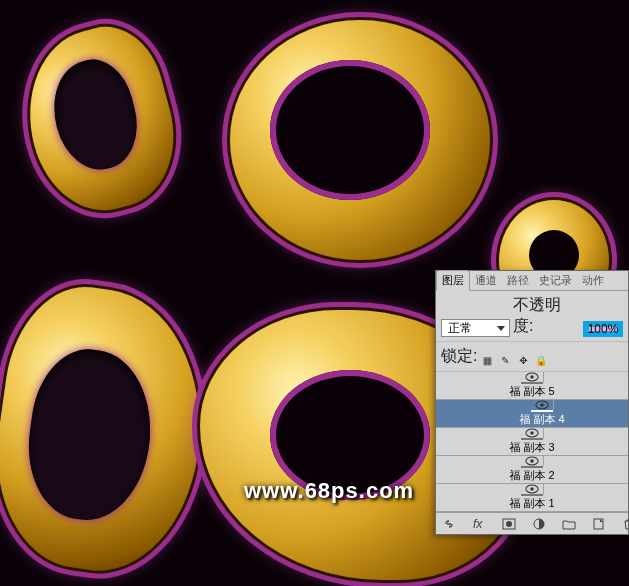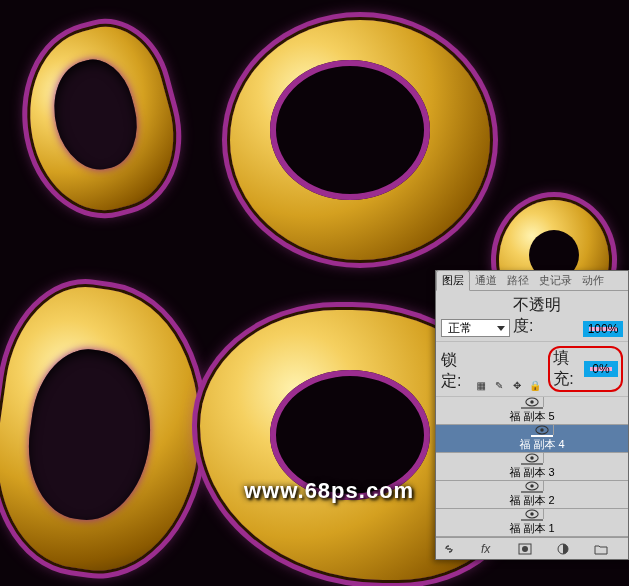--- a/index.html
+++ b/index.html
@@ -84,21 +84,21 @@
 }
 .thumb::after {
   content:""; position:absolute; inset:2px;
   background: radial-gradient(circle at 40% 40%, #f5d060 0%, #d4a020 60%, transparent 70%);
   opacity:.85;
 }
 .layer.selected .thumb { border-color:#fff; }
 .layer-name { font-size: 11px; flex:1; }
 
 .panel-footer {
-  display:flex; align-items:center; justify-content:flex-start; gap:24px;
+  display:flex; align-items:center; justify-content:flex-start; gap:16px;
   height:22px; padding: 0 6px; background:#d5d5d5; border-top:1px solid #9a9a9a;
 }
 .fbtn { width:18px; height:16px; display:flex; align-items:center; justify-content:center; cursor:pointer; }
 .fbtn svg { width:14px; height:14px; }
 .spacer { flex:1; }
 </style>
 </head>
 <body>
 
 <div class="canvas">
@@ -136,26 +136,20 @@
 
     <div class="row">
       <label>锁定:</label>
       <div class="lock-icons">
         <span>▦</span>
         <span>✎</span>
         <span>✥</span>
         <span>🔒</span>
       </div>
       <div class="spacer"></div>
-      <div class="fill-highlight">
-        <label>填充:</label>
-        <div class="pct">
-          <span>0%</span>
-        </div>
-      </div>
     </div>
 
     <div class="layers-list">
 
       <div class="layer">
         <div class="eye">
           <svg viewBox="0 0 16 10">
               <ellipse cx="8" cy="5" rx="7" ry="4.5" fill="none" stroke="#333" stroke-width="1.2"></ellipse>
               <circle cx="8" cy="5" r="2" fill="#333"></circle>
             </svg>

